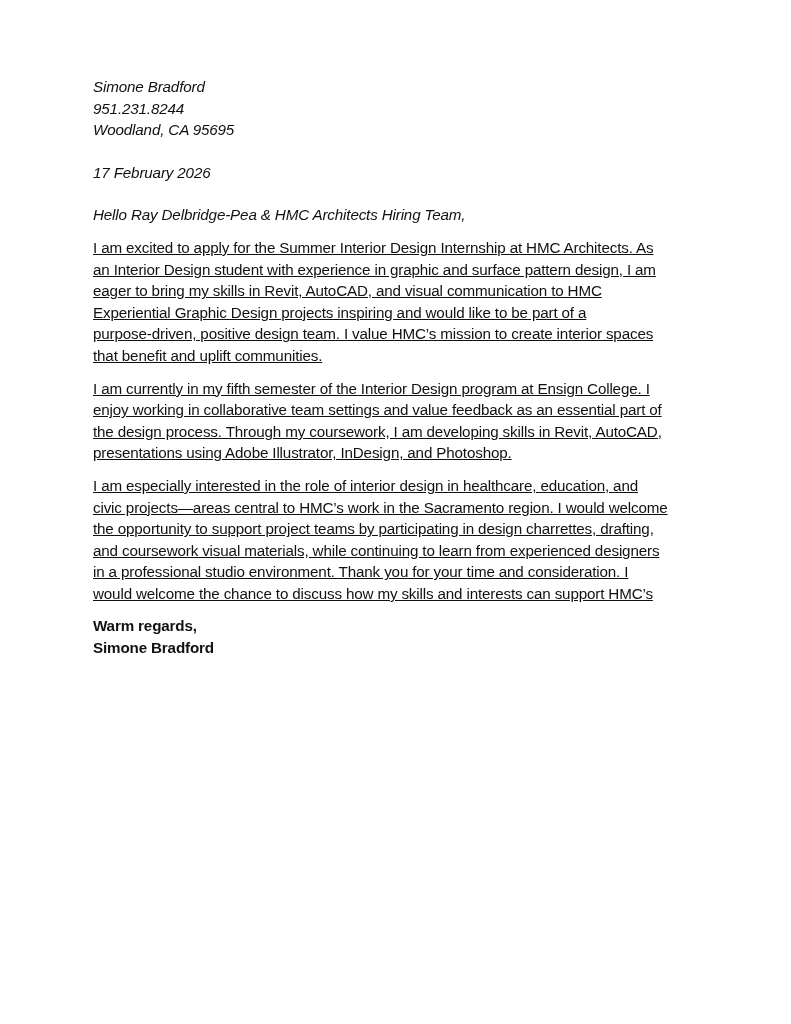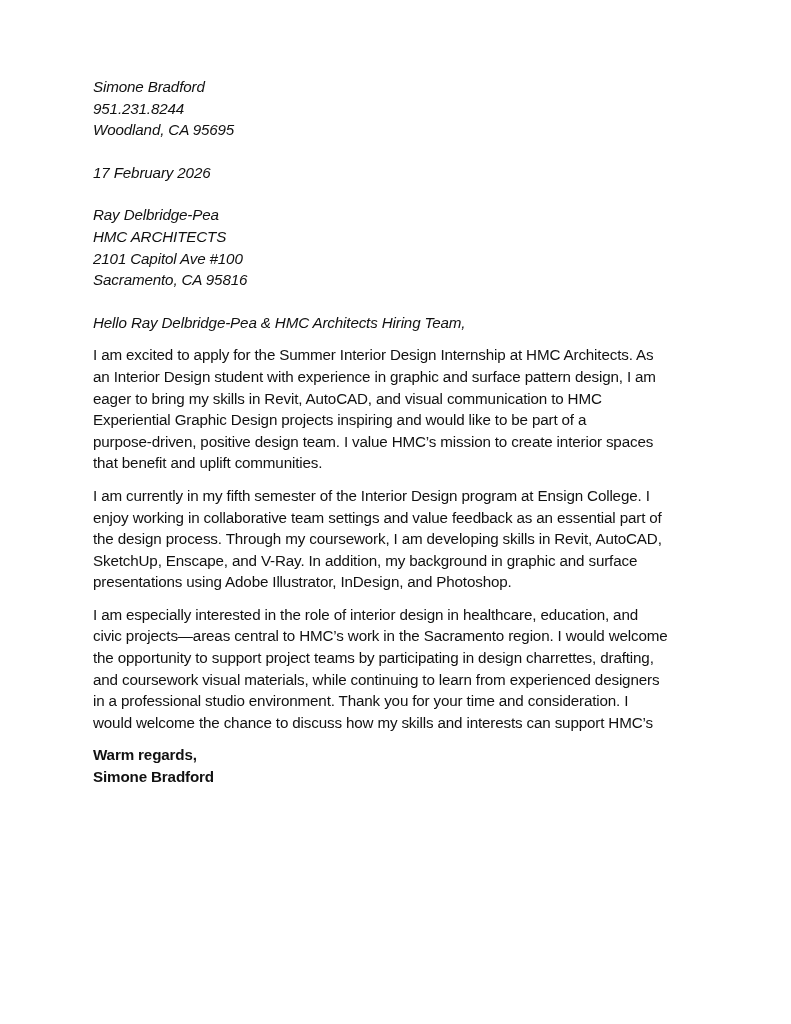--- a/index.html
+++ b/index.html
@@ -27,63 +27,56 @@
       line-height: 21.6px;
       height: 21.6px;
       white-space: nowrap;
       letter-spacing: -0.15px;
     }
     .italic .line { font-style: italic; }
     .block { margin: 0; padding: 0; }
     .gap-date { margin-top: 21px; }
     .gap-recipient { margin-top: 21px; }
     .gap-salutation { margin-top: 21px; font-style: italic; }
-    .gap-para { margin-top: 11px; }
+    .gap-para { margin-top: 11px; text-decoration: underline; }
     .gap-closing { margin-top: 11px; font-weight: bold; }
   </style>
 </head>
 <body>
 
 <div class="page">
 
   <div class="block italic">
     <span class="line">Simone Bradford</span>
     <span class="line">951.231.8244</span>
     <span class="line">Woodland, CA 95695</span>
   </div>
 
   <div class="block italic gap-date">
     <span class="line">17 February 2026</span>
   </div>
 
-  <div class="block italic gap-recipient">
-    <span class="line">Ray Delbridge-Pea</span>
-    <span class="line">HMC ARCHITECTS</span>
-    <span class="line">2101 Capitol Ave #100</span>
-    <span class="line">Sacramento, CA 95816</span>
-  </div>
 
   <div class="block gap-salutation">
     <span class="line">Hello Ray Delbridge-Pea &amp; HMC Architects Hiring Team,</span>
   </div>
 
   <div class="block gap-para">
     <span class="line">I am excited to apply for the Summer Interior Design Internship at HMC Architects. As</span>
     <span class="line">an Interior Design student with experience in graphic and surface pattern design, I am</span>
     <span class="line">eager to bring my skills in Revit, AutoCAD, and visual communication to HMC</span>
     <span class="line">Experiential Graphic Design projects inspiring and would like to be part of a</span>
     <span class="line">purpose-driven, positive design team. I value HMC’s mission to create interior spaces</span>
     <span class="line">that benefit and uplift communities.</span>
   </div>
 
   <div class="block gap-para">
     <span class="line">I am currently in my fifth semester of the Interior Design program at Ensign College. I</span>
     <span class="line">enjoy working in collaborative team settings and value feedback as an essential part of</span>
     <span class="line">the design process. Through my coursework, I am developing skills in Revit, AutoCAD,</span>
-    <span class="line">SketchUp, Enscape, and V-Ray. In addition, my background in graphic and surface</span>
     <span class="line">presentations using Adobe Illustrator, InDesign, and Photoshop.</span>
   </div>
 
   <div class="block gap-para">
     <span class="line">I am especially interested in the role of interior design in healthcare, education, and</span>
     <span class="line">civic projects—areas central to HMC’s work in the Sacramento region. I would welcome</span>
     <span class="line">the opportunity to support project teams by participating in design charrettes, drafting,</span>
     <span class="line">and coursework visual materials, while continuing to learn from experienced designers</span>
     <span class="line">in a professional studio environment. Thank you for your time and consideration. I</span>
     <span class="line">would welcome the chance to discuss how my skills and interests can support HMC’s</span>

